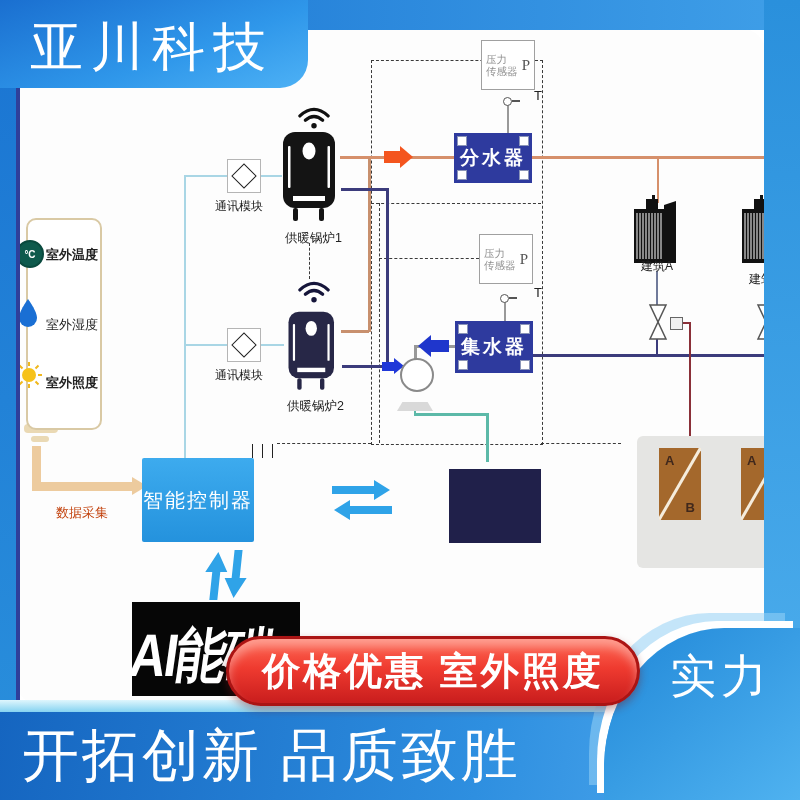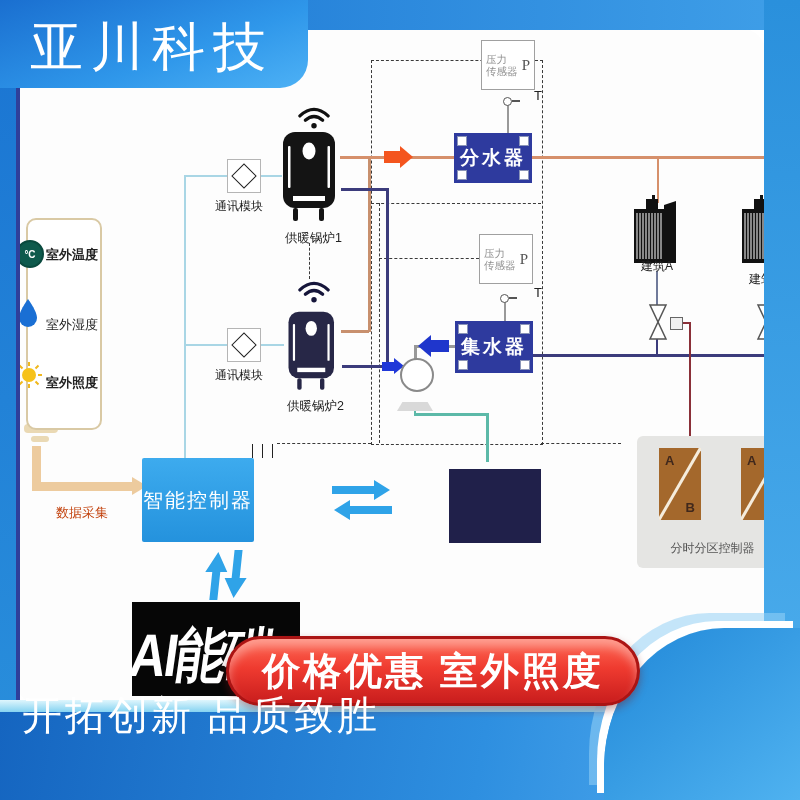--- a/index.html
+++ b/index.html
@@ -39,21 +39,22 @@
 
   <div class="abs band swirl" style="left:0;top:0;width:800px;height:30px;background:linear-gradient(90deg,#1a74d2,#3f9fe8);"></div>
   <div class="abs band swirl" style="left:0;top:0;width:16px;height:800px;background:linear-gradient(180deg,#1a74d2,#2a90dc);border-right:4px solid #2f3f9a;"></div>
   <div class="abs band swirl" style="left:764px;top:0;width:36px;height:800px;background:linear-gradient(180deg,#2a90dc,#4fb0ee);"></div>
   <div class="abs" style="left:0;top:700px;width:800px;height:14px;background:linear-gradient(180deg,#dff6fd,#76cdef);z-index:9;"></div>
   <div class="abs band swirl" style="left:0;top:712px;width:800px;height:88px;background:linear-gradient(100deg,#1565c0,#2e8fe0 60%,#55aef0);z-index:9;"></div>
   <div class="abs band swirl" style="left:0;top:0;width:308px;height:88px;background:linear-gradient(160deg,#1a6fd0,#2f97ea 60%,#4db1f5);border-radius:0 0 28px 0;z-index:9;"></div>
   <div class="abs swirl" style="left:604px;top:628px;width:196px;height:172px;background:linear-gradient(140deg,#2188d8,#4fb2f0);border-top-left-radius:120px 140px;box-shadow:-7px -7px 0 #ffffff,-15px -15px 0 rgba(150,210,245,.55);z-index:10;"></div>
 
   <div class="abs bigtxt" style="left:30px;top:12px;font-size:53px;letter-spacing:8px;z-index:12;">亚川科技</div>
-  <div class="abs bigtxt" style="left:22px;top:688px;font-size:40px;letter-spacing:3px;">开拓创新  品质致胜</div>
+  <div class="abs bigtxt" style="left:22px;top:718px;font-size:57px;letter-spacing:3px;">开拓创新  品质致胜</div>
+  <div class="abs bigtxt" style="left:646px;top:646px;width:150px;text-align:center;font-size:46px;letter-spacing:5px;">实力</div>
 
   <div class="abs node" style="left:26px;top:218px;width:72px;height:208px;border:2px solid #d9c9a4;border-radius:10px;background:#fff;"></div>
   <div class="abs node" style="left:16px;top:240px;width:24px;height:24px;border-radius:50%;background:#0e5a4c;border:2px solid #0a4a3e;color:#fff;font-size:10px;font-weight:bold;display:flex;align-items:center;justify-content:center;">°C</div>
   <div class="abs lbl" style="left:46px;top:246px;font-size:13px;font-weight:600;">室外温度</div>
   <svg class="abs node" style="left:16px;top:298px;" width="24" height="30" viewBox="0 0 24 30">
     <path d="M12 1 C12 1 3 13 3 20 a9 9 0 0 0 18 0 C21 13 12 1 12 1 Z" fill="#1a6fd4"></path>
   </svg>
   <div class="abs lbl" style="left:46px;top:316px;font-size:13px;font-weight:400;">室外湿度</div>
   <svg class="abs node" style="left:14px;top:360px;" width="30" height="30" viewBox="0 0 30 30">
     <circle cx="15" cy="15" r="7" fill="#f6c21a"></circle>
@@ -232,21 +233,20 @@
 
   <div class="abs node" style="left:637px;top:436px;width:151px;height:132px;background:#e5e5e3;border-radius:6px;"></div>
   <div class="zone-box" style="left:659px;top:448px;">
     <span class="za">A</span>
     <span class="zb">B</span>
   </div>
   <div class="zone-box" style="left:741px;top:448px;">
     <span class="za">A</span>
     <span class="zb">B</span>
   </div>
-  <div class="abs lbl" style="left:637px;top:540px;width:151px;text-align:center;font-size:12px;color:#555;z-index:5;">分时分区控制器</div>
 
   <div class="abs node" style="left:142px;top:458px;width:112px;height:84px;background:linear-gradient(180deg,#3dabee,#2492dd);border-radius:2px;display:flex;align-items:center;justify-content:center;color:#fff;font-size:20px;font-weight:500;letter-spacing:2px;">
     <span>智能控制器</span>
   </div>
   <svg class="abs node" style="left:194px;top:546px;" width="62" height="58" viewBox="0 0 62 58">
     <g transform="skewX(-6)" fill="#2fa3e8">
       <polygon points="14,26 25,6 36,26 29,26 29,54 21,54 21,26"></polygon>
       <polygon points="34,32 45,52 56,32 49,32 49,4 41,4 41,32"></polygon>
     </g>
   </svg>

